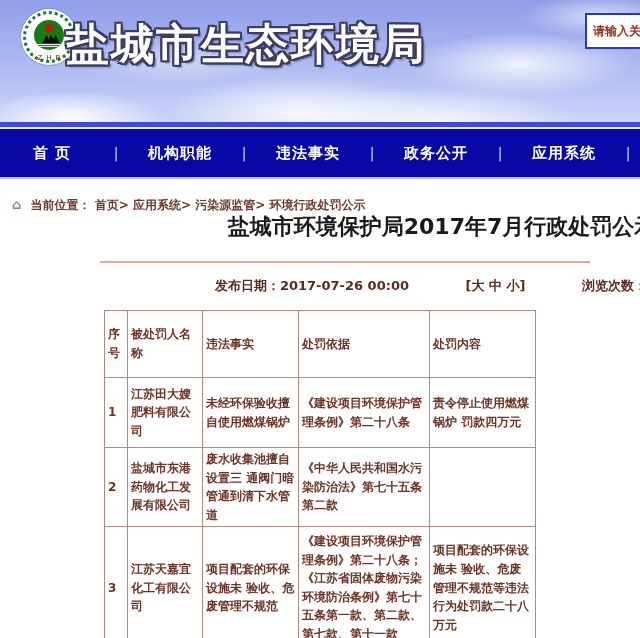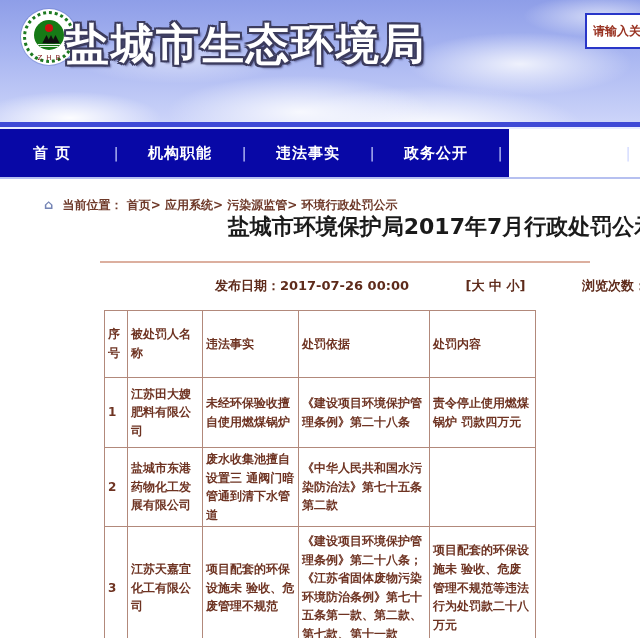--- a/index.html
+++ b/index.html
@@ -49,28 +49,28 @@
     position:absolute; left:585px; top:13px; width:130px; height:36px;
     background:#fff; border:2px solid #2936c8; outline:none;
     font-family:"DejaVu Sans", sans-serif; font-size:12px; font-weight:bold;
     color:#993322; padding:0 6px;
   }
   .search-input::placeholder { color:#993322; opacity:1; }
 
   
   .accent-band { width:640px; height:5px; background:#3f4ad6; }
   .thin-light  { width:640px; height:2px; background:#e9edff; }
-  .nav { width:509px; height:48px; background:#0808a6; display:flex; align-items:center; }
+  .nav { width:640px; height:48px; background:#0808a6; display:flex; align-items:center; }
   .nav-item { flex:0 0 104px; text-align:center; color:#ffffff; font-size:15px; font-weight:bold;
               letter-spacing:1px; cursor:pointer; white-space:nowrap; }
   .nav-sep { flex:0 0 24px; text-align:center; color:#cdd5ff; font-size:14px; font-weight:normal; }
   .nav-bottom { width:640px; height:2px; background:#b6c0f0; }
 
   
-  .breadcrumb { position:absolute; left:44px; top:197px; font-size:12px; font-weight:bold;
+  .breadcrumb { position:absolute; left:12px; top:197px; font-size:12px; font-weight:bold;
                 color:#6e3929; white-space:nowrap; }
   .home-icon { color:#7585b5; font-size:13px; margin-right:5px; }
   .crumb-path { color:#6e3929; cursor:pointer; }
 
   
   .article-title { position:absolute; left:442px; top:212px; transform:translateX(-50%);
                    font-size:22px; font-weight:bold; color:#1a1a1a; white-space:nowrap; }
   .title-rule { position:absolute; left:100px; top:261px; width:490px; height:2px;
                 background:#dcaf9f; }
   .meta-line { position:absolute; left:440px; top:277px; transform:translateX(-50%);

